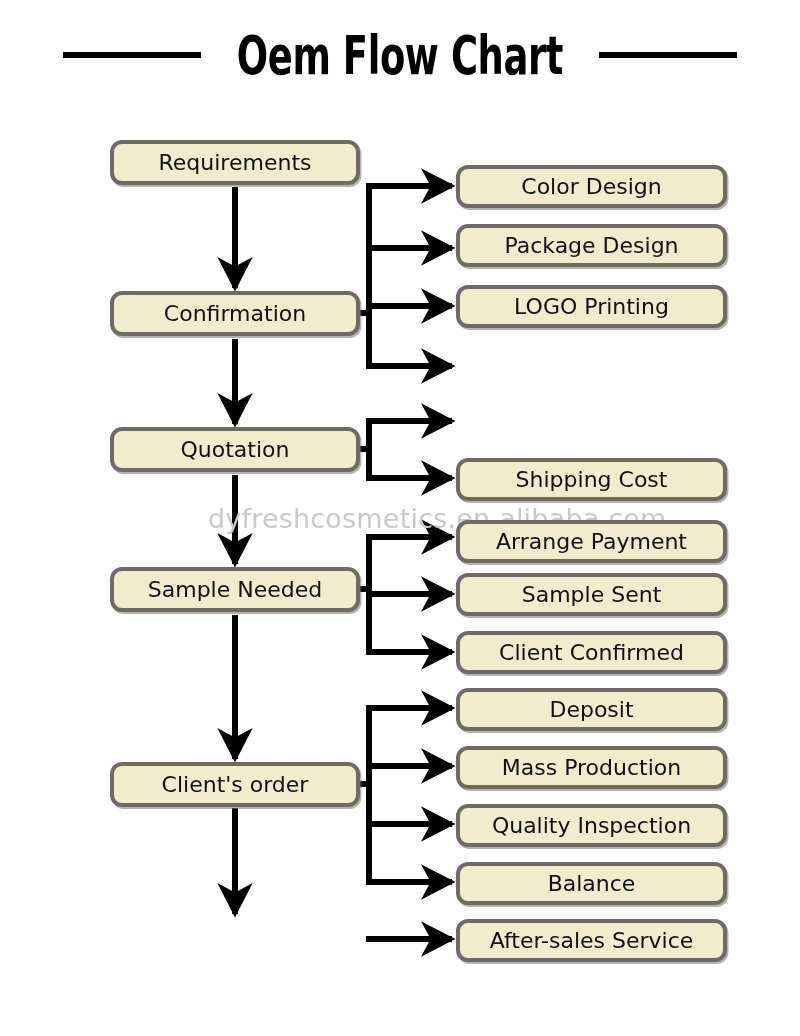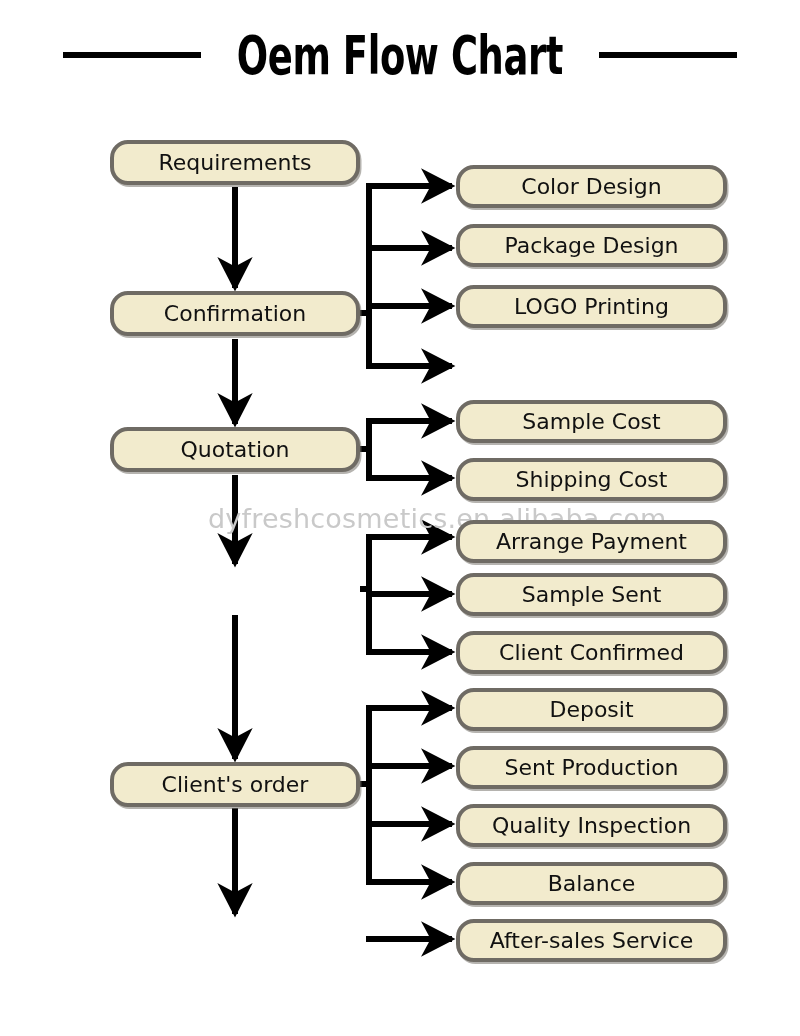--- a/index.html
+++ b/index.html
@@ -47,21 +47,21 @@
     transform: scaleX(0.82) scaleY(1.18);
     transform-origin: center center;
   }
 
   
   .node {
     position: absolute;
     box-sizing: border-box;
     background: #F2EBCD;
     border: 4px solid #6F6B64;
-    border-radius: 18px;
+    border-radius: 12px;
     display: flex;
     align-items: center;
     justify-content: center;
     color: #111111;
     font-size: 22px;
     line-height: 1;
     white-space: nowrap;
     box-shadow: 1.5px 2px 0 rgba(120,116,110,0.55);
   }
   .node.left  { left: 110px; width: 250px; height: 45px; }
@@ -163,53 +163,53 @@
 
   <div class="node left" style="top:140px">
     <span>Requirements</span>
   </div>
   <div class="node left" style="top:291px">
     <span>Confirmation</span>
   </div>
   <div class="node left" style="top:427px">
     <span>Quotation</span>
   </div>
+  <div class="node left" style="top:567px">
+    <span>Sample Needed</span>
+  </div>
   <div class="node left" style="top:762px">
     <span>Client's order</span>
   </div>
 
   <div class="node right" style="top:165px">
     <span>Color Design</span>
   </div>
   <div class="node right" style="top:224px">
     <span>Package Design</span>
   </div>
   <div class="node right" style="top:285px">
     <span>LOGO Printing</span>
   </div>
-  <div class="node right" style="top:400px">
-    <span>Sample Cost</span>
-  </div>
   <div class="node right" style="top:458px">
     <span>Shipping Cost</span>
   </div>
   <div class="node right" style="top:520px">
     <span>Arrange Payment</span>
   </div>
   <div class="node right" style="top:573px">
     <span>Sample Sent</span>
   </div>
   <div class="node right" style="top:631px">
     <span>Client Confirmed</span>
   </div>
   <div class="node right" style="top:688px">
     <span>Deposit</span>
   </div>
   <div class="node right" style="top:746px">
-    <span>Sent Production</span>
+    <span>Mass Production</span>
   </div>
   <div class="node right" style="top:804px">
     <span>Quality Inspection</span>
   </div>
   <div class="node right" style="top:862px">
     <span>Balance</span>
   </div>
   <div class="node right" style="top:919px">
     <span>After-sales Service</span>
   </div>

